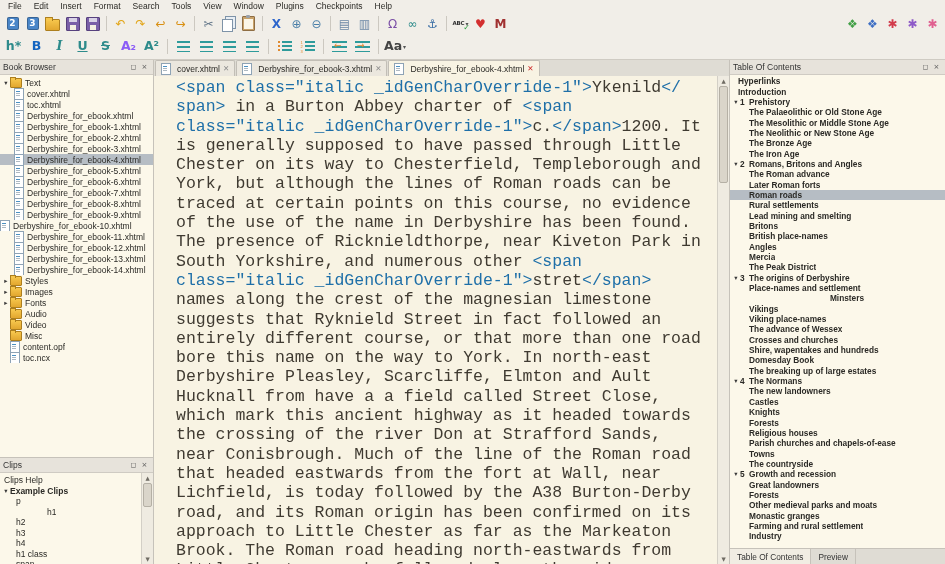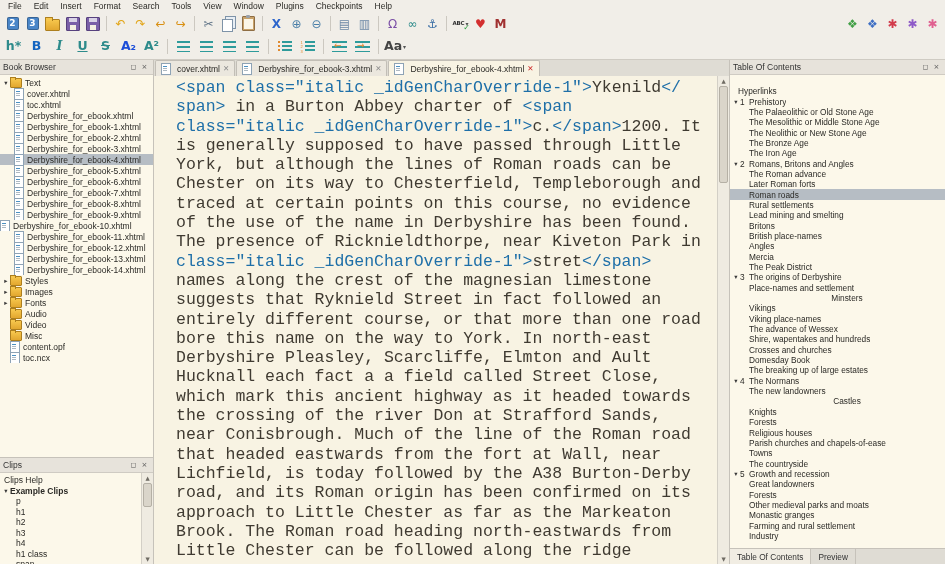--- a/index.html
+++ b/index.html
@@ -91,21 +91,21 @@
   
   .vscroll{width:11px;flex:none;background:#EFEBE1;border-left:1px solid #D3CFC6;display:flex;flex-direction:column;align-items:center;}
   .sb-arrow{height:10px;font-size:5.5px;color:#6F6B63;display:flex;align-items:center;justify-content:center;flex:none;font-family:"DejaVu Sans",sans-serif;}
   .sb-thumb{width:7px;background:#DAD5CA;border:1px solid #B5B0A5;border-radius:2px;flex:none;}
   .editor-thumb{height:95px;}
   .clips-thumb{height:22px;}
   .sb-fill{flex:1;}
 
   
   .right-dock{width:215px;flex:none;display:flex;flex-direction:column;background:#EDE9E2;}
-  .toc-tree{flex:1;background:#FCF8EA;overflow:hidden;padding-top:11px;}
+  .toc-tree{flex:1;background:#FCF8EA;overflow:hidden;padding-top:1px;font-weight:bold;}
   .toc-tree .tree-row{height:10.35px;font-size:8.3px;}
   .toc-num{width:9px;flex:none;}
   .bottom-tabs{height:15px;flex:none;background:#DFDCD4;border-top:1px solid #C6C2BA;display:flex;}
   .btab{display:inline-flex;align-items:center;padding:0 7px;font-size:8.3px;border-right:1px solid #C6C2BA;color:#333;}
   .btab.active{background:#F1EDE3;}
 </style>
 </head>
 <body>
 
 <div id="app">
@@ -227,21 +227,21 @@
       <span class="tb-btn">
         <span class="tb-glyph fmt-i" style="color: rgb(46, 139, 139);">I</span>
       </span>
       <span class="tb-btn">
         <span class="tb-glyph fmt-u" style="color: rgb(46, 139, 139);">U</span>
       </span>
       <span class="tb-btn">
         <span class="tb-glyph fmt-s" style="color: rgb(46, 139, 139);">S</span>
       </span>
       <span class="tb-btn">
-        <span class="tb-glyph" style="color: #1d4ed8;">A₂</span>
+        <span class="tb-glyph" style="color: #8b5cf6;">A₂</span>
       </span>
       <span class="tb-btn">
         <span class="tb-glyph" style="color: rgb(46, 139, 139);">A²</span>
       </span>
       <span class="tb-sep"></span>
       <span class="tb-btn">
         <span class="tbi tbi-align"></span>
       </span>
       <span class="tb-btn">
         <span class="tbi tbi-align"></span>
@@ -407,21 +407,21 @@
               <div class="tree-row" style="padding-left: 4px;">
                 <span class="lbl">Clips Help</span>
               </div>
               <div class="tree-row bold" style="padding-left: 2px;">
                 <span class="tri">▾</span>
                 <span class="lbl">Example Clips</span>
               </div>
               <div class="tree-row" style="padding-left: 16px;">
                 <span class="lbl">p</span>
               </div>
-              <div class="tree-row" style="padding-left: 16px;">
+              <div class="tree-row" style="padding-left: 16px; margin-left: 31px;">
                 <span class="lbl">h1</span>
               </div>
               <div class="tree-row" style="padding-left: 16px;">
                 <span class="lbl">h2</span>
               </div>
               <div class="tree-row" style="padding-left: 16px;">
                 <span class="lbl">h3</span>
               </div>
               <div class="tree-row" style="padding-left: 16px;">
                 <span class="lbl">h4</span>
@@ -461,32 +461,33 @@
             <span class="tab-close">✕</span>
           </span>
         </div>
       <div class="editor-wrap">
         <div class="editor">
           <div class="code">
               <div class="code-line"><span class="tag">&lt;span class="italic _idGenCharOverride-1"&gt;</span><span class="txt">Ykenild</span><span class="tag">&lt;/</span></div>
               <div class="code-line"><span class="tag">span&gt;</span><span class="txt"> in a Burton Abbey charter of </span><span class="tag">&lt;span</span></div>
               <div class="code-line"><span class="tag">class="italic _idGenCharOverride-1"&gt;</span><span class="txt">c.</span><span class="tag">&lt;/span&gt;</span><span class="txt">1200. It</span></div>
               <div class="code-line"><span class="txt">is generally supposed to have passed through Little</span></div>
+              <div class="code-line"><span class="txt">Chester on its way to Chesterfield, Templeborough and</span></div>
               <div class="code-line"><span class="txt">York, but although the lines of Roman roads can be</span></div>
-              <div class="code-line"><span class="txt">Chester on its way to Chesterfield, Templeborough and</span></div>
               <div class="code-line"><span class="txt">traced at certain points on this course, no evidence</span></div>
               <div class="code-line"><span class="txt">of the use of the name in Derbyshire has been found.</span></div>
               <div class="code-line"><span class="txt">The presence of Ricknieldthorpe, near Kiveton Park in</span></div>
+              <div class="code-line"><span class="txt">South Yorkshire, and numerous other </span><span class="tag">&lt;span</span></div>
               <div class="code-line"><span class="tag">class="italic _idGenCharOverride-1"&gt;</span><span class="txt">stret</span><span class="tag">&lt;/span&gt;</span></div>
               <div class="code-line"><span class="txt">names along the crest of the magnesian limestone</span></div>
               <div class="code-line"><span class="txt">suggests that Ryknield Street in fact followed an</span></div>
               <div class="code-line"><span class="txt">entirely different course, or that more than one road</span></div>
               <div class="code-line"><span class="txt">bore this name on the way to York. In north-east</span></div>
               <div class="code-line"><span class="txt">Derbyshire Pleasley, Scarcliffe, Elmton and Ault</span></div>
-              <div class="code-line"><span class="txt">Hucknall each fact a a field called Street Close,</span></div>
+              <div class="code-line"><span class="txt">Hucknall from have a a field called Street Close,</span></div>
               <div class="code-line"><span class="txt">which mark this ancient highway as it headed towards</span></div>
               <div class="code-line"><span class="txt">the crossing of the river Don at Strafford Sands,</span></div>
               <div class="code-line"><span class="txt">near Conisbrough. Much of the line of the Roman road</span></div>
               <div class="code-line"><span class="txt">that headed eastwards from the fort at Wall, near</span></div>
               <div class="code-line"><span class="txt">Lichfield, is today followed by the A38 Burton-Derby</span></div>
               <div class="code-line"><span class="txt">road, and its Roman origin has been confirmed on its</span></div>
               <div class="code-line"><span class="txt">approach to Little Chester as far as the Markeaton</span></div>
               <div class="code-line"><span class="txt">Brook. The Roman road heading north-eastwards from</span></div>
               <div class="code-line"><span class="txt">Little Chester can be followed along the ridge</span></div>
             </div>
@@ -504,20 +505,23 @@
       <div class="panel-header">
         <span class="ph-title">Table Of Contents</span>
         <span class="spacer"></span>
         <span class="dock-btn">◻</span>
         <span class="dock-btn">×</span>
       </div>
       <div class="tree toc-tree">
           <div class="tree-row" style="padding-left: 8px;">
             <span class="lbl">Hyperlinks</span>
           </div>
+          <div class="tree-row" style="padding-left: 8px;">
+            <span class="lbl">Introduction</span>
+          </div>
           <div class="tree-row" style="padding-left: 2px;">
             <span class="tri">▾</span>
             <span class="toc-num">1</span>
             <span class="lbl">Prehistory</span>
           </div>
           <div class="tree-row" style="padding-left: 19px;">
             <span class="lbl">The Palaeolithic or Old Stone Age</span>
           </div>
           <div class="tree-row" style="padding-left: 19px;">
             <span class="lbl">The Mesolithic or Middle Stone Age</span>
@@ -580,40 +584,40 @@
           <div class="tree-row" style="padding-left: 19px;">
             <span class="lbl">Vikings</span>
           </div>
           <div class="tree-row" style="padding-left: 19px;">
             <span class="lbl">Viking place-names</span>
           </div>
           <div class="tree-row" style="padding-left: 19px;">
             <span class="lbl">The advance of Wessex</span>
           </div>
           <div class="tree-row" style="padding-left: 19px;">
+            <span class="lbl">Crosses and churches</span>
+          </div>
+          <div class="tree-row" style="padding-left: 19px;">
             <span class="lbl">Shire, wapentakes and hundreds</span>
-          </div>
-          <div class="tree-row" style="padding-left: 19px;">
-            <span class="lbl">Crosses and churches</span>
           </div>
           <div class="tree-row" style="padding-left: 19px;">
             <span class="lbl">Domesday Book</span>
           </div>
           <div class="tree-row" style="padding-left: 19px;">
             <span class="lbl">The breaking up of large estates</span>
           </div>
           <div class="tree-row" style="padding-left: 2px;">
             <span class="tri">▾</span>
             <span class="toc-num">4</span>
             <span class="lbl">The Normans</span>
           </div>
           <div class="tree-row" style="padding-left: 19px;">
             <span class="lbl">The new landowners</span>
           </div>
-          <div class="tree-row" style="padding-left: 19px; justify-content: center;">
+          <div class="tree-row" style="padding-left: 19px;">
             <span class="lbl">Castles</span>
           </div>
           <div class="tree-row" style="padding-left: 19px;">
             <span class="lbl">Knights</span>
           </div>
           <div class="tree-row" style="padding-left: 19px;">
             <span class="lbl">Forests</span>
           </div>
           <div class="tree-row" style="padding-left: 19px;">
             <span class="lbl">Religious houses</span>

